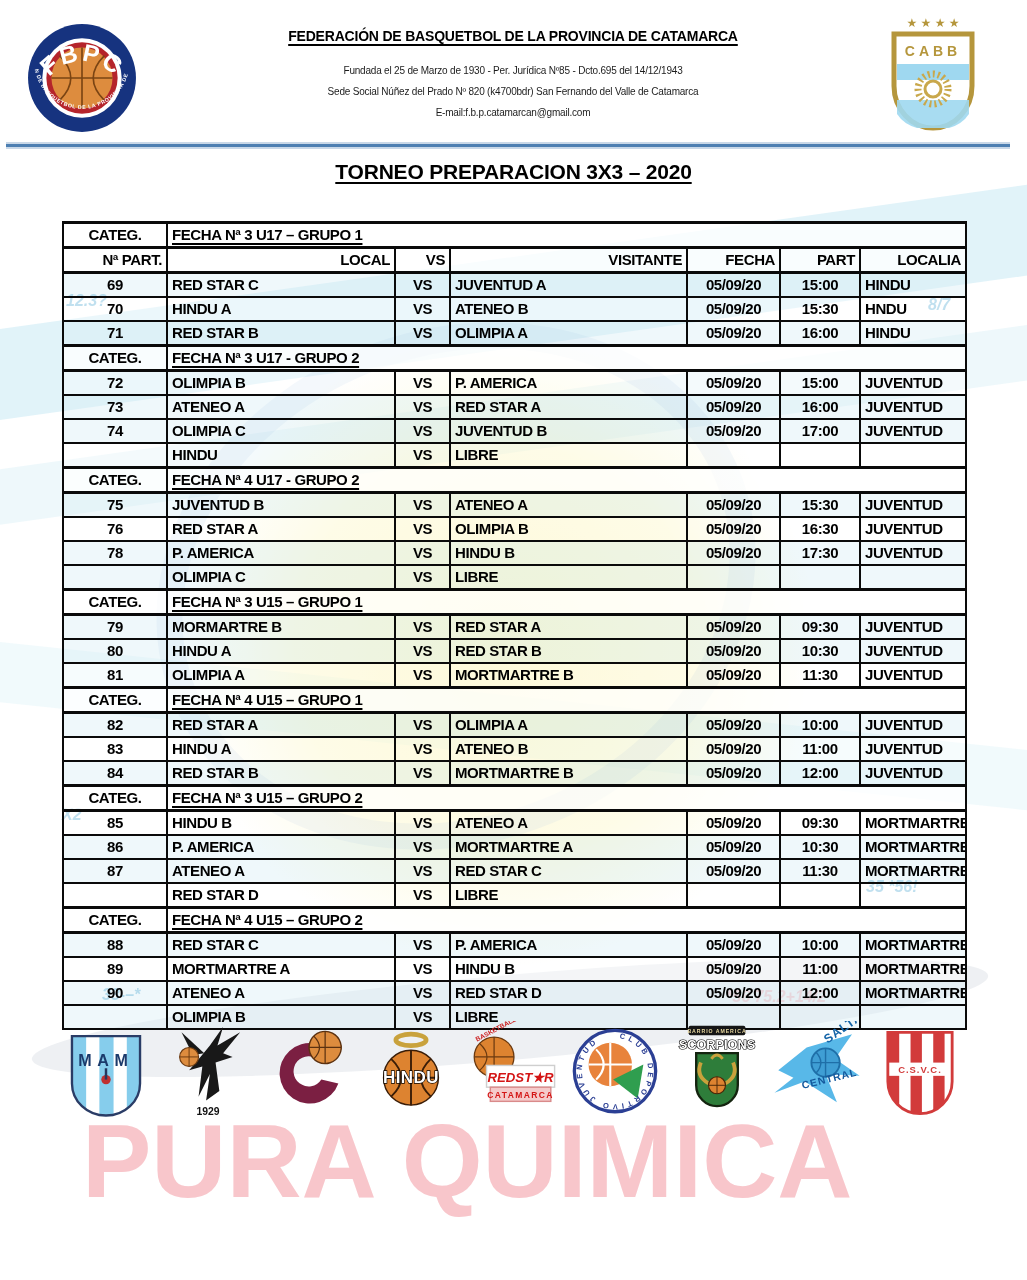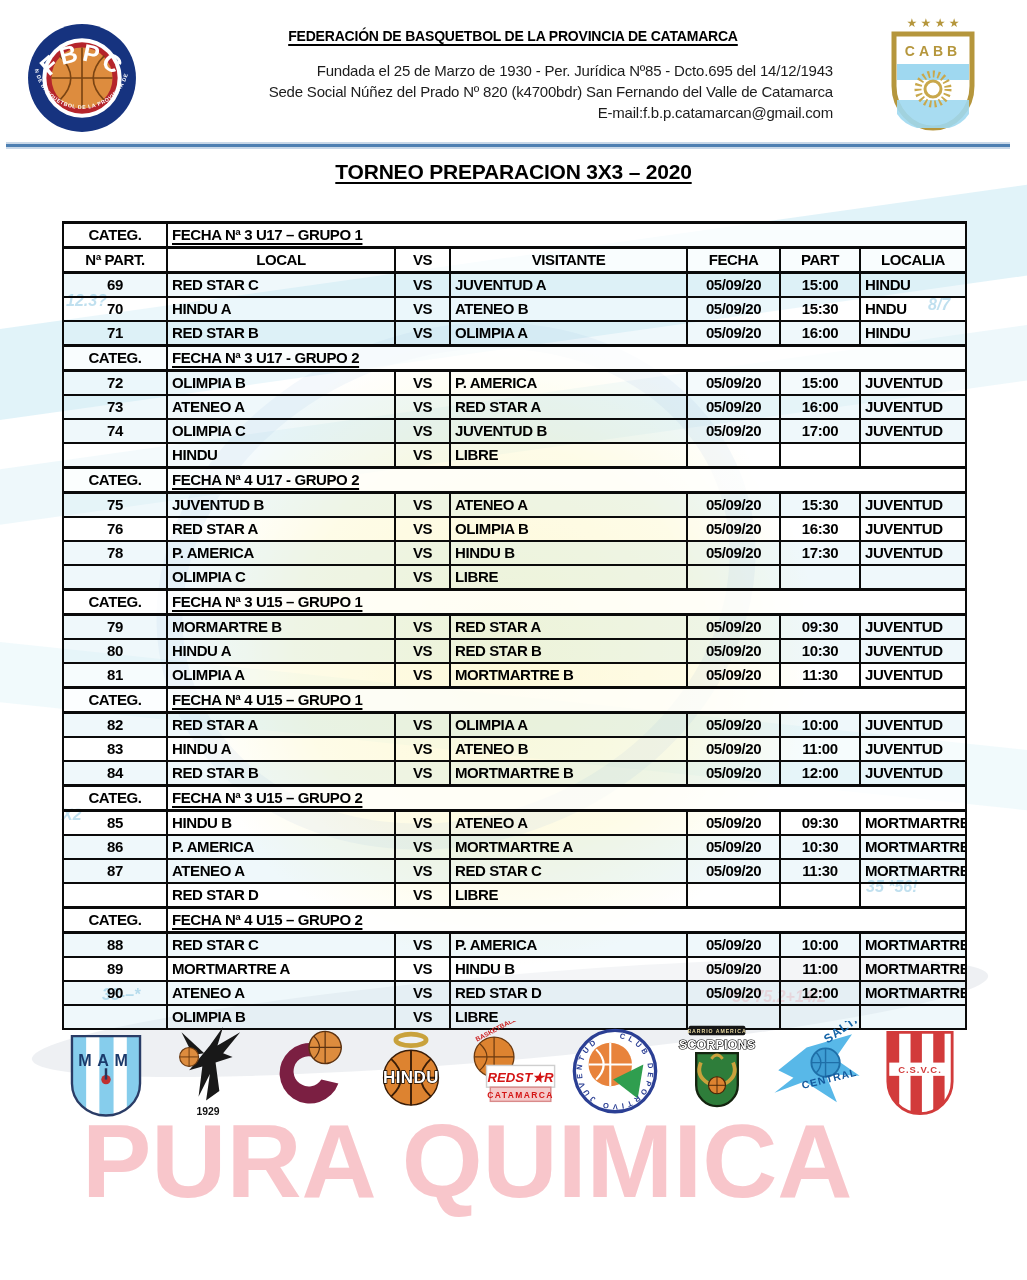--- a/index.html
+++ b/index.html
@@ -14,35 +14,35 @@
   .wm-band1{left:-60px;top:255px;width:1180px;height:90px;background:rgba(140,210,230,.26);transform:rotate(-8deg);}
   .wm-band2{left:-60px;top:395px;width:1180px;height:55px;background:rgba(140,210,230,.15);transform:rotate(-8deg);}
   .wm-band3{left:-40px;top:700px;width:1180px;height:60px;background:rgba(140,210,230,.12);transform:rotate(6deg);}
   .wm-swoosh{left:30px;top:975px;width:960px;height:85px;border-radius:50%;
      background:rgba(160,172,188,.18);transform:rotate(-5deg);}
   .doodle{position:absolute;z-index:0;font-weight:bold;font-style:italic;font-size:16px;opacity:.75;pointer-events:none;}
   
   .hdr-text{position:absolute;left:193px;top:28px;width:640px;text-align:center;z-index:2;}
   .org-title{font-size:14px;font-weight:bold;letter-spacing:-.2px;
      text-decoration:underline;text-decoration-thickness:2px;text-underline-offset:3px;margin-bottom:16px;}
-  .hdr-line{font-size:15px;line-height:21px;letter-spacing:-.2px;color:#1c1c1c;text-align:right;}
+  .hdr-line{font-size:10px;line-height:21px;letter-spacing:-.2px;color:#1c1c1c;}
   .rule{position:absolute;left:6px;top:144px;width:1004px;height:3px;z-index:2;
      box-shadow:0 -2px 0 rgba(77,127,178,.30),0 2px 0 rgba(77,127,178,.30);}
   .doc-title{position:absolute;left:0;right:0;top:160px;text-align:center;z-index:2;
      font-size:21px;font-weight:bold;letter-spacing:-.2px;}
   .doc-title span{text-decoration:underline;text-decoration-thickness:2px;text-underline-offset:3px;}
   .logo-left{position:absolute;left:26px;top:22px;width:112px;height:112px;z-index:2;}
   .logo-right{position:absolute;left:870px;top:12px;width:126px;height:134px;z-index:2;}
   
   table.fix{position:absolute;left:62px;top:221px;width:903px;z-index:2;
      border-collapse:collapse;table-layout:fixed;}
   table.fix td{border:2px solid #0a0a0a;height:20px;padding:1px 4px;font-size:15px;
      font-weight:bold;letter-spacing:-.4px;line-height:1.05;overflow:hidden;white-space:nowrap;}
   tr.t-sec td{border-top-width:3px;border-bottom-width:3px;background:rgba(255,255,255,.78);}
-  tr.t-hdr td{border-bottom-width:3px;background:rgba(255,255,255,.78);text-align:center;}
+  tr.t-hdr td{border-bottom-width:3px;background:rgba(255,255,255,.78);text-align:right;}
   tr.t-data td{background:rgba(214,237,244,.40);}
   tr.t-data:nth-child(3n+1) td{background:rgba(255,255,255,.35);}
   td.categ{text-align:center;font-size:15.5px;}
   td.sec-title{font-size:16px;}
   td.sec-title span{text-decoration:underline;text-decoration-thickness:2px;text-underline-offset:3px;}
   td.c0,td.c2,td.c4,td.c5{text-align:center;}
   td.c1,td.c3,td.c6{text-align:left;padding-left:6px;}
   
   .clubs{position:absolute;left:58px;top:1020px;width:910px;height:106px;z-index:3;
      display:flex;justify-content:space-between;align-items:center;}

